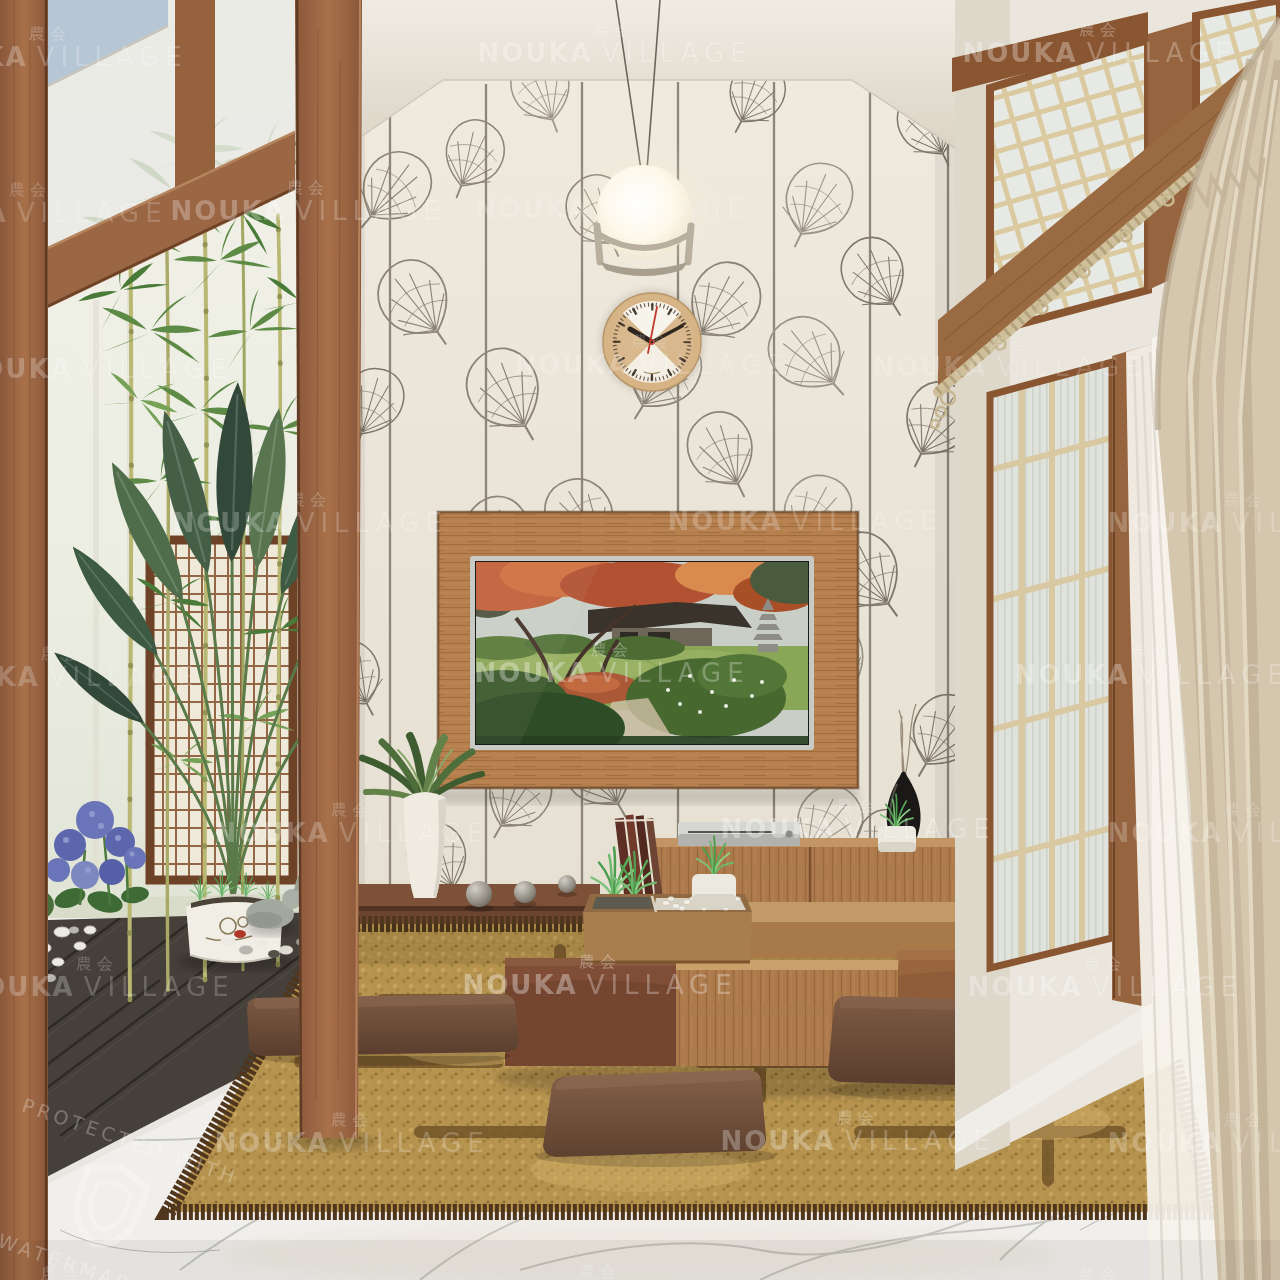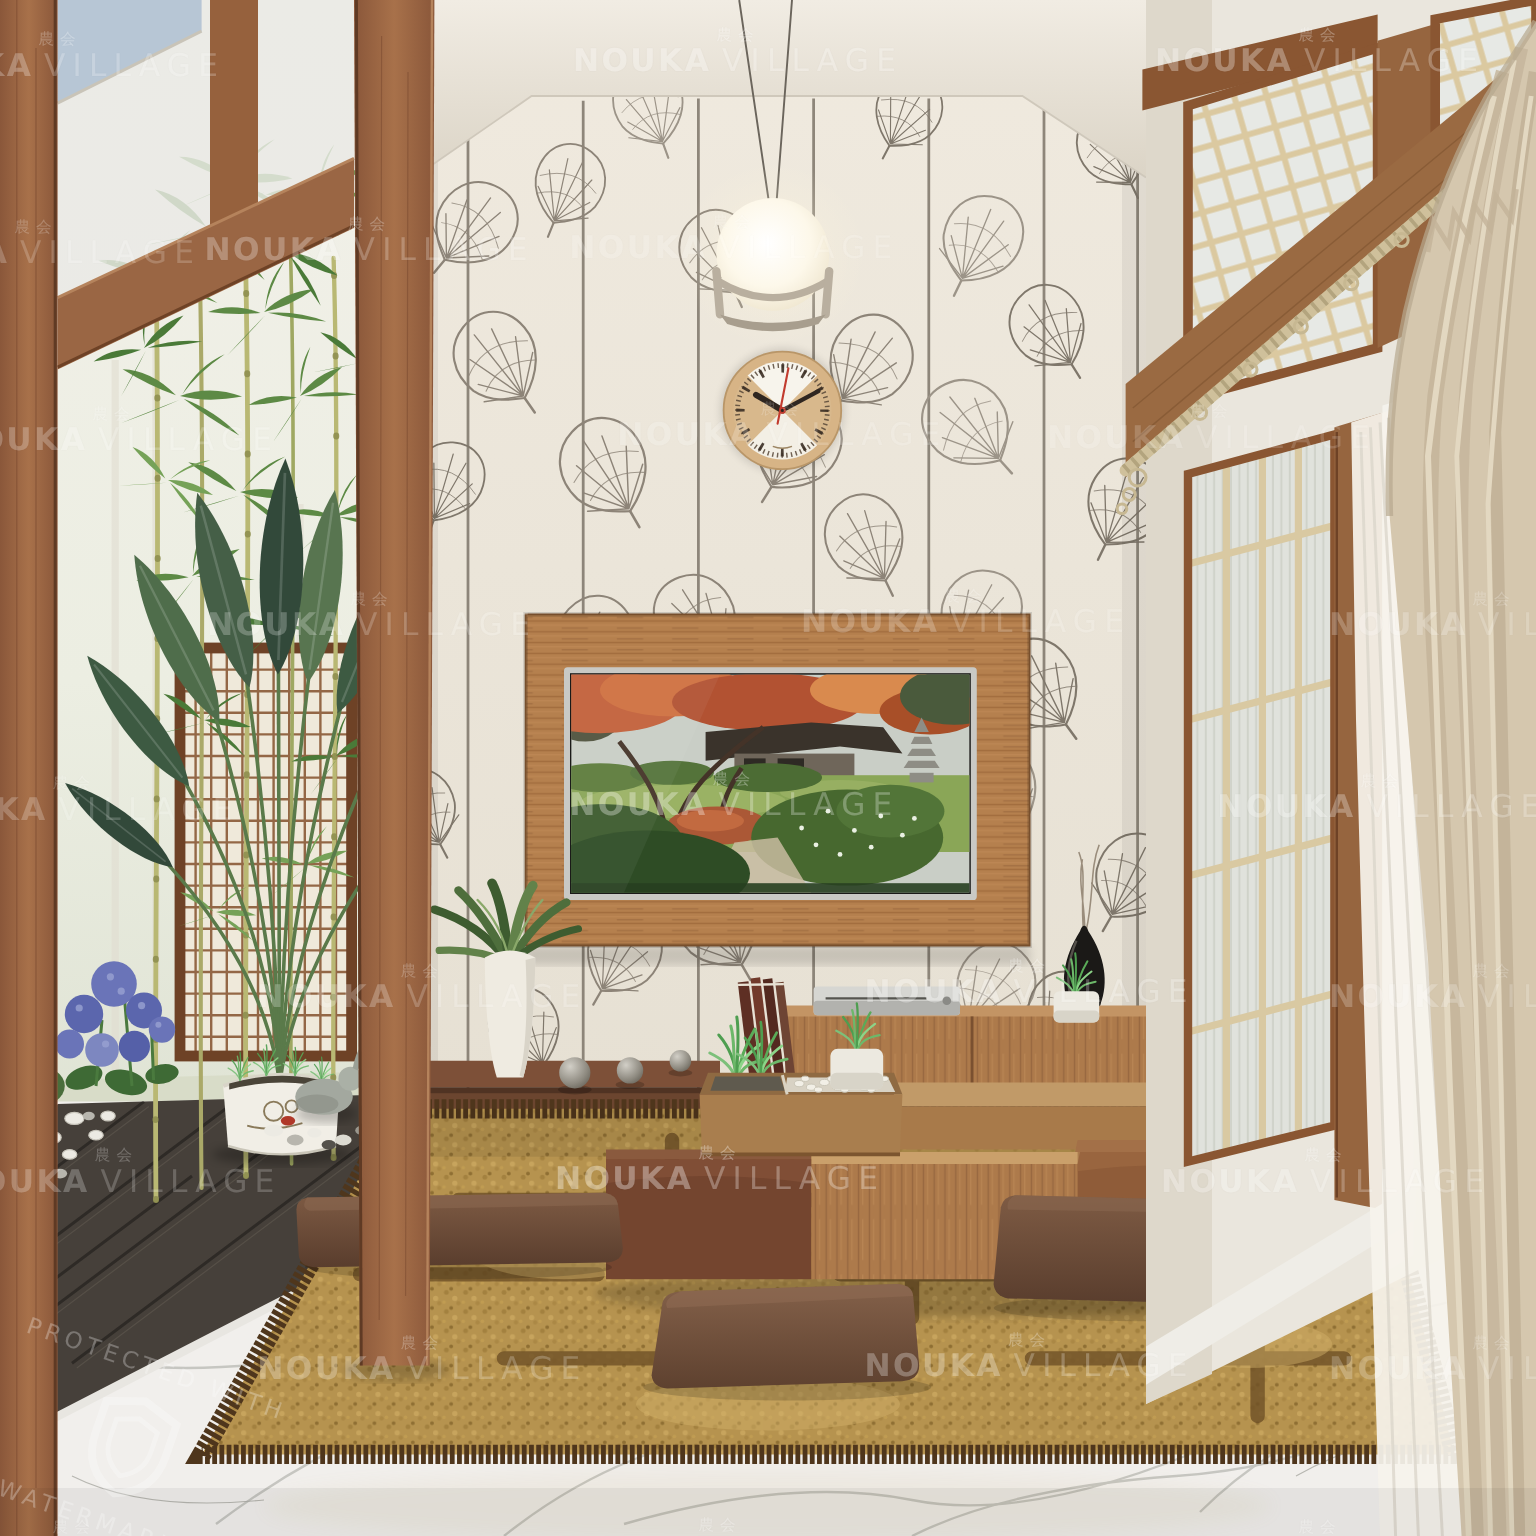--- a/index.html
+++ b/index.html
@@ -3,21 +3,21 @@
 <meta charset="utf-8">
 <style>
   html,body{margin:0;padding:0;background:#222;}
   .stage{position:relative;width:1280px;height:1280px;overflow:hidden;
          background:#e8e3d8;font-family:"DejaVu Sans",sans-serif;}
   .stage svg.scene{position:absolute;left:0;top:0;}
   
   .wm{position:absolute;transform:translate(-50%,-50%);display:flex;flex-direction:column;
       align-items:center;color:#ffffff;pointer-events:none;white-space:nowrap;
       text-shadow:0 0 2px rgba(60,55,45,.15);}
-  .wm-cjk{font-size:13px;letter-spacing:5px;line-height:1;margin-bottom:2px;margin-top:23px;}
+  .wm-cjk{font-size:16px;letter-spacing:5px;line-height:1;margin-bottom:2px;margin-top:23px;}
   .wm-line{font-size:26px;line-height:1;}
   .wm-line b{font-weight:700;letter-spacing:2px;}
   .wm-line i{font-style:normal;font-weight:400;letter-spacing:6px;opacity:.85;margin-left:9px;}
   
   .shield{position:absolute;display:flex;flex-direction:column;align-items:center;gap:12px;
           color:#fff;opacity:.28;transform:rotate(19deg);transform-origin:top left;
           pointer-events:none;width:220px;}
   .sh-t{font-size:19px;letter-spacing:4px;font-weight:400;white-space:nowrap;}
 </style>
 </head>

